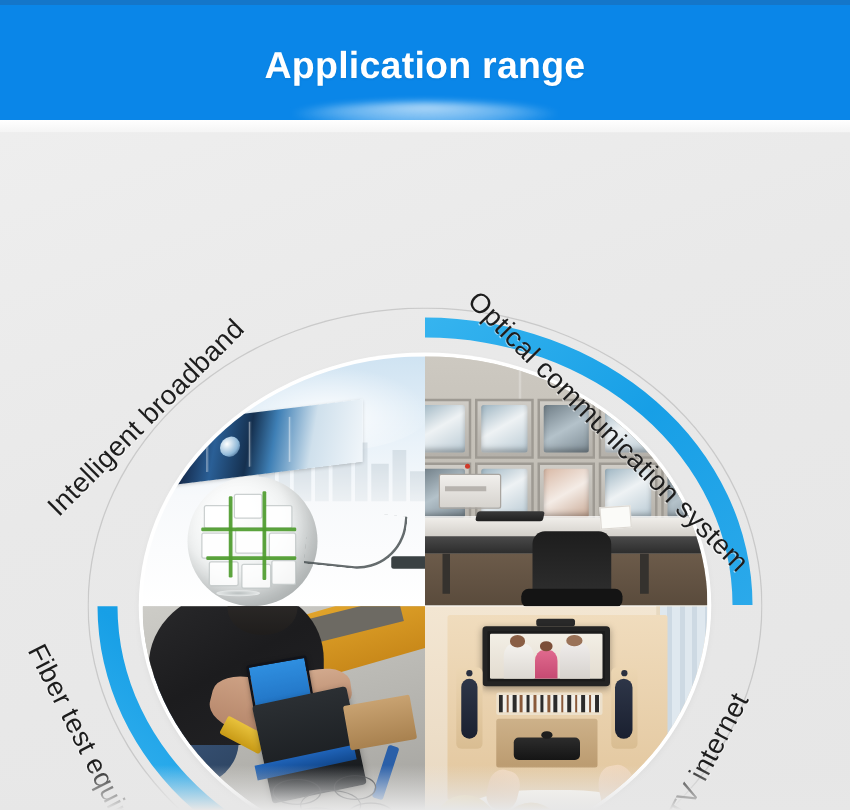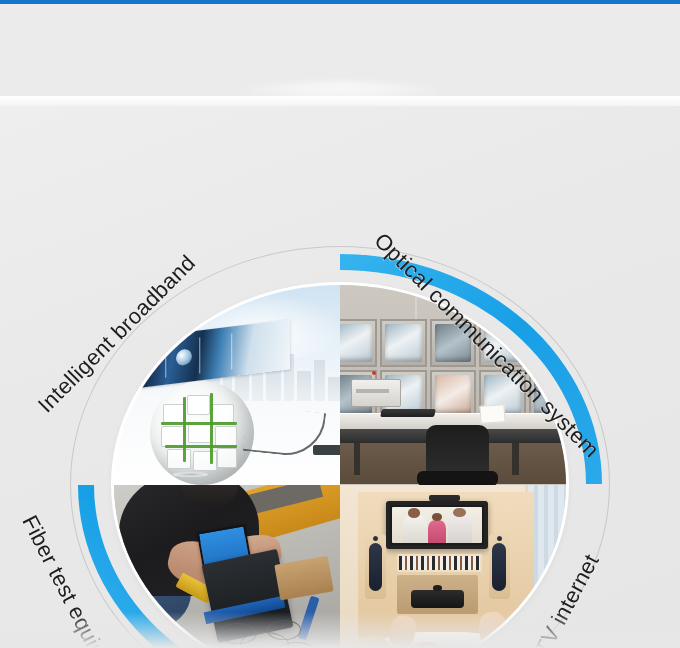--- a/index.html
+++ b/index.html
@@ -232,20 +232,23 @@
 
   .bottom-fade{position:absolute;left:0;bottom:0;width:680px;height:36px;
     background:linear-gradient(rgba(235,235,235,0),#e7e7e7);}
 </style>
 </head>
 <body>
 
 <div class="page">
 
   <div class="topline"></div>
+  <div class="banner">
+    <div class="banner-title">Application range</div>
+  </div>
   <div class="banner-gloss"></div>
   <div class="banner-fade"></div>
 
   <div class="stage">
 
     <div class="wheel">
 
       <div class="ring-outline"></div>
 
       <svg class="arcs" viewBox="0 0 540 477">

